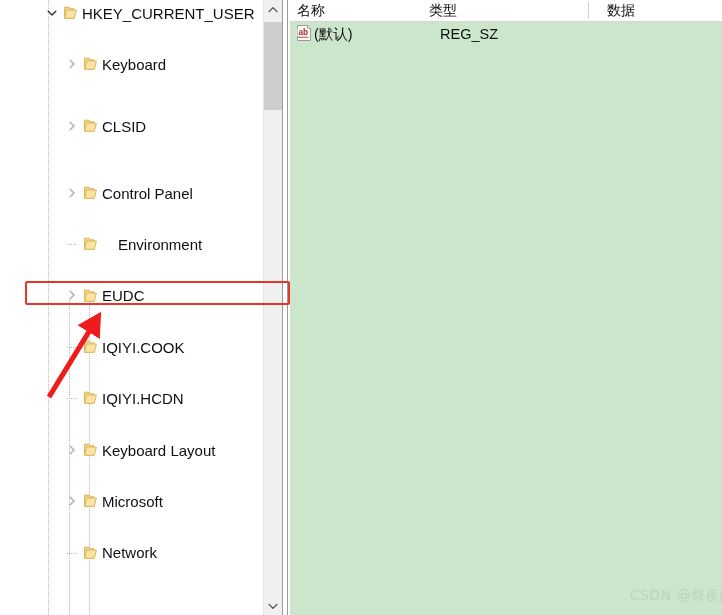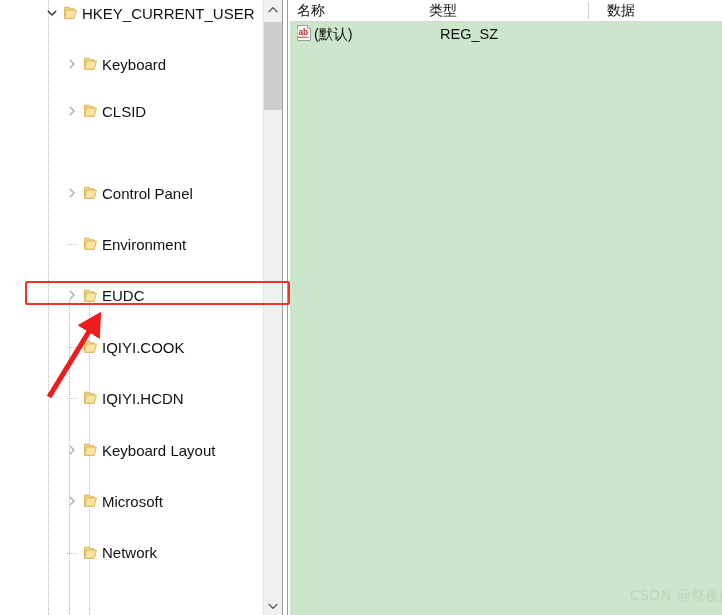--- a/index.html
+++ b/index.html
@@ -269,21 +269,21 @@
             </svg>
           </span>
           <span class="folder-ic" style="left: 60px; top: 5px;">
             <svg width="16" height="15" viewBox="0 0 16 15">
               <path d="M1.5 2.2 H6.2 L7.4 3.8 H11 V13.2 H1.5 Z" fill="#f2d58a" stroke="#d8b255" stroke-width="0.9"></path>
               <path d="M3.6 5.0 H13.4 L11.4 13.2 H1.6 Z" fill="#fbe3a4" stroke="#d8b255" stroke-width="0.9"></path>
             </svg>
           </span>
           <span class="row-label" style="left: 79px;">Keyboard</span>
         </div>
-        <div class="tree-row" style="top: 47px; padding-left: 18px;">
+        <div class="tree-row" style="top: 62px; padding-left: 18px;">
           <span class="twisty" style="left: 42px;">
             <svg width="12" height="12" viewBox="0 0 12 12">
               <path d="M4.2 2.2 L8 6 L4.2 9.8" fill="none" stroke="#b0b0b0" stroke-width="1.5" stroke-linecap="round" stroke-linejoin="round"></path>
             </svg>
           </span>
           <span class="folder-ic" style="left: 60px; top: 5px;">
             <svg width="16" height="15" viewBox="0 0 16 15">
               <path d="M1.5 2.2 H6.2 L7.4 3.8 H11 V13.2 H1.5 Z" fill="#f2d58a" stroke="#d8b255" stroke-width="0.9"></path>
               <path d="M3.6 5.0 H13.4 L11.4 13.2 H1.6 Z" fill="#fbe3a4" stroke="#d8b255" stroke-width="0.9"></path>
             </svg>
@@ -305,21 +305,21 @@
           <span class="row-label" style="left: 79px;">Control Panel</span>
         </div>
         <div class="tree-row" style="top: 128.5px;">
           <span class="stub" style="left: 44px; width: 9px; top: 13px;"></span>
           <span class="folder-ic" style="left: 60px; top: 5px;">
             <svg width="16" height="15" viewBox="0 0 16 15">
               <path d="M1.5 2.2 H6.2 L7.4 3.8 H11 V13.2 H1.5 Z" fill="#f2d58a" stroke="#d8b255" stroke-width="0.9"></path>
               <path d="M3.6 5.0 H13.4 L11.4 13.2 H1.6 Z" fill="#fbe3a4" stroke="#d8b255" stroke-width="0.9"></path>
             </svg>
           </span>
-          <span class="row-label" style="left: 79px;">Environment</span>
+          <span class="row-label" style="left: 95px;">Environment</span>
         </div>
         <div class="tree-row" style="top: 154.2px;">
           <span class="twisty" style="left: 42px;">
             <svg width="12" height="12" viewBox="0 0 12 12">
               <path d="M4.2 2.2 L8 6 L4.2 9.8" fill="none" stroke="#b0b0b0" stroke-width="1.5" stroke-linecap="round" stroke-linejoin="round"></path>
             </svg>
           </span>
           <span class="folder-ic" style="left: 60px; top: 5px;">
             <svg width="16" height="15" viewBox="0 0 16 15">
               <path d="M1.5 2.2 H6.2 L7.4 3.8 H11 V13.2 H1.5 Z" fill="#f2d58a" stroke="#d8b255" stroke-width="0.9"></path>

